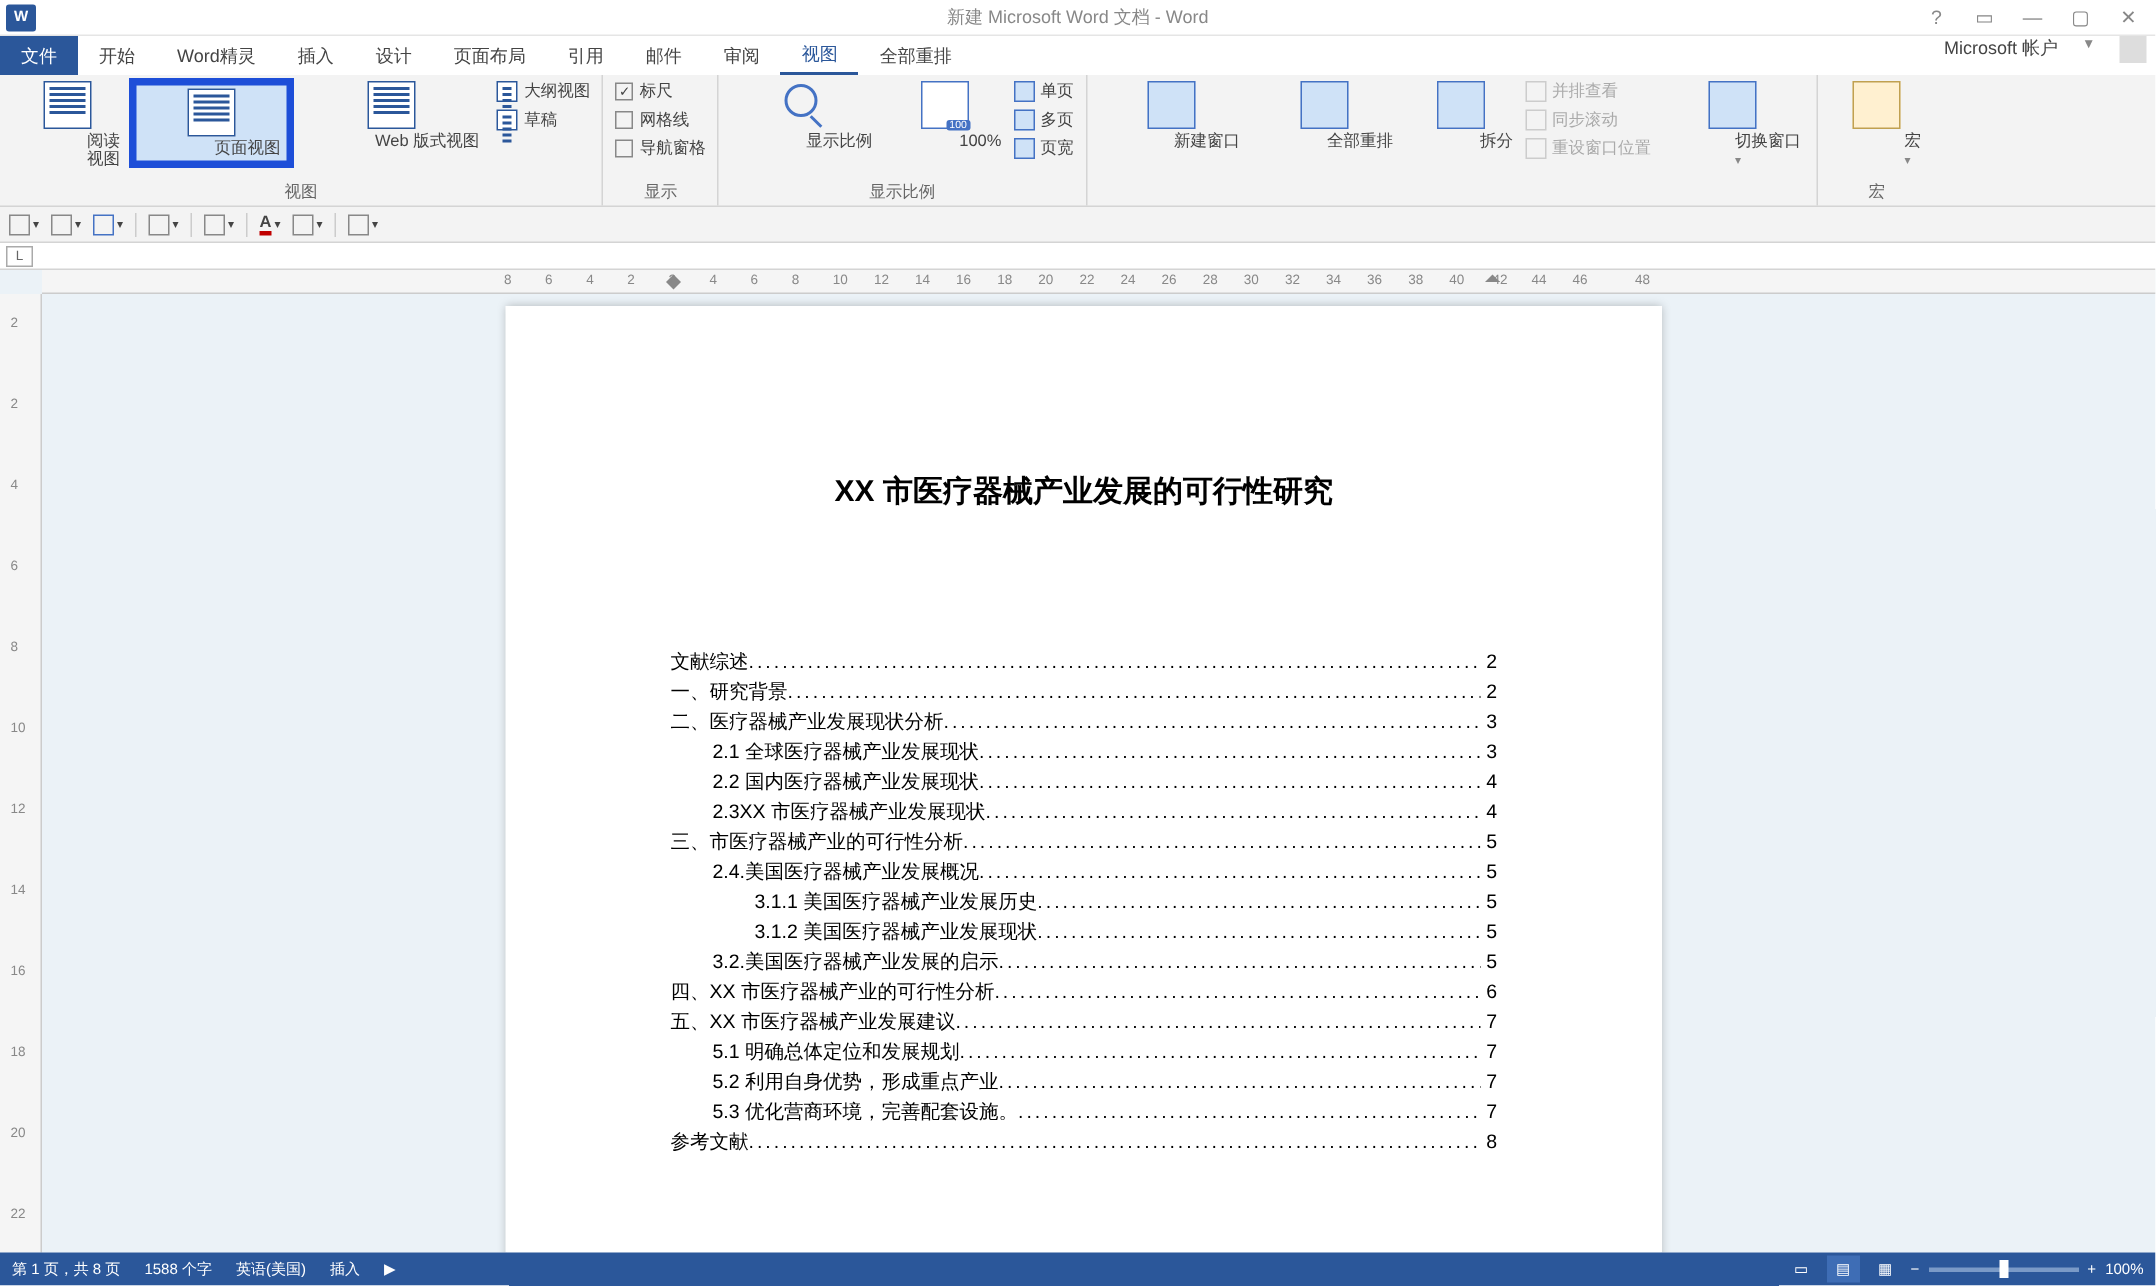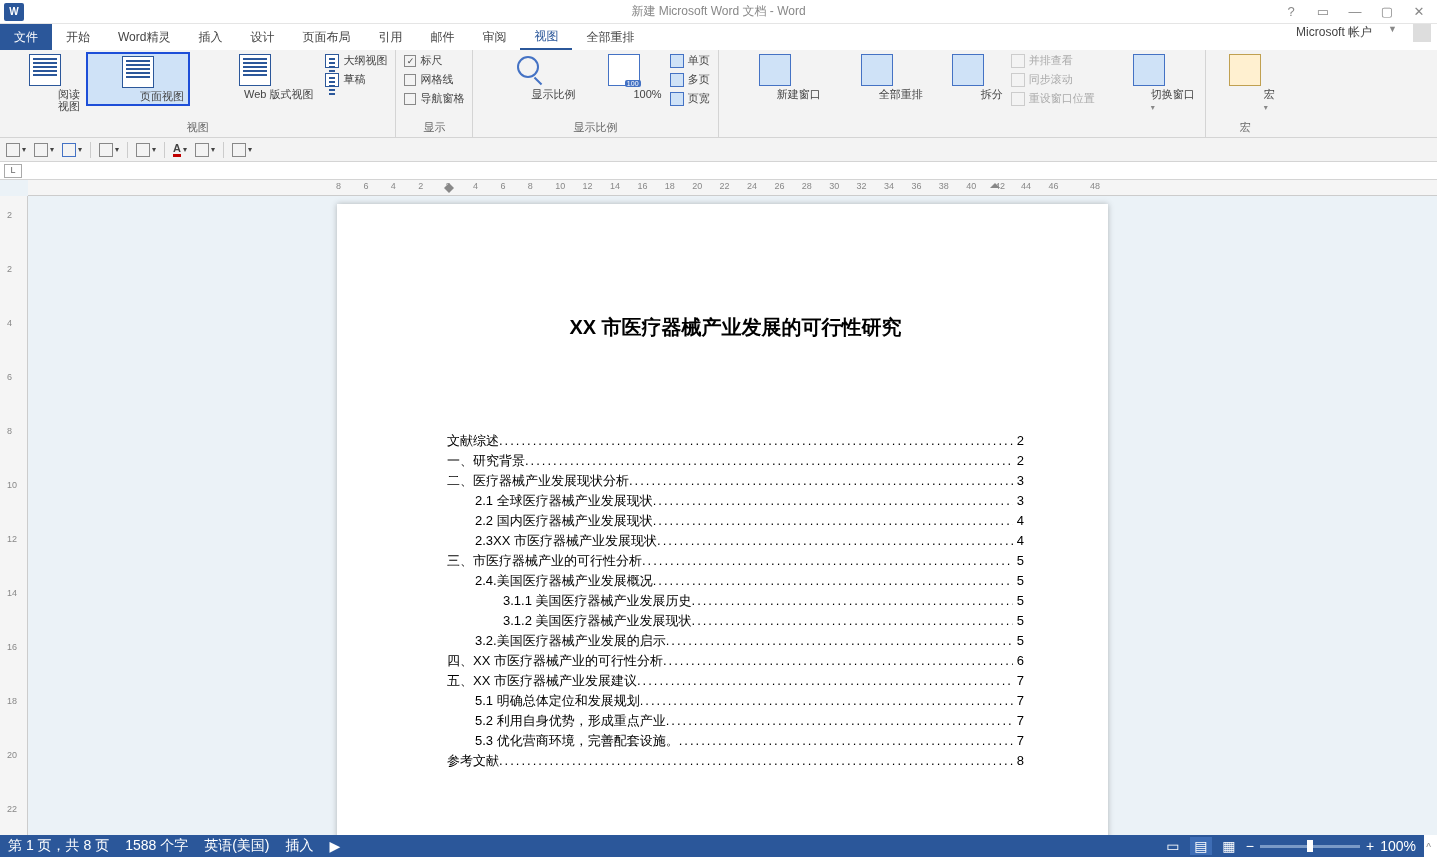--- a/index.html
+++ b/index.html
@@ -20,21 +20,21 @@
 .ribbon-tabs .account { position: absolute; right: 6px; display: flex; align-items: flex-start; color: #444; font-size: 12px; gap: 16px; }
 .ribbon-tabs .account .avatar { width: 18px; height: 18px; background: #ddd; }
 .ribbon-tabs .account .dd { font-size: 9px; color: #888; }
 
 
 .ribbon { height: 88px; background: #f3f3f3; border-bottom: 1px solid #d4d4d4; display: flex; font-size: 11px; }
 .group { border-right: 1px solid #d4d4d4; padding: 2px 6px 0 6px; display: flex; flex-direction: column; justify-content: space-between; position: relative; }
 .group .label { text-align: center; font-size: 11px; color: #666; padding: 2px 0; }
 .group .body { flex: 1; display: flex; align-items: flex-start; gap: 2px; }
 .big-btn { display: flex; flex-direction: column; align-items: center; padding: 2px 4px; cursor: pointer; min-width: 40px; }
-.big-btn.active { background: #cfe2f7; border: 2px solid #1d4ed8; }
+.big-btn.active { background: #cfe2f7; border: 5px solid #1d4ed8; }
 .big-btn .icon { width: 32px; height: 32px; margin-bottom: 2px; }
 .big-btn .txt { line-height: 12px; color: #444; margin-left: 48px; }
 .small-list { display: flex; flex-direction: column; gap: 2px; }
 .small-item { display: flex; align-items: center; gap: 4px; padding: 1px 2px; color: #444; cursor: pointer; white-space: nowrap; }
 .small-item .chk { width: 12px; height: 12px; border: 1px solid #888; display: inline-flex; align-items: center; justify-content: center; font-size: 9px; color: #444; }
 .small-item .mini-icon { width: 14px; height: 14px; display: inline-block; }
 .collapse-caret { position: absolute; right: 6px; bottom: 4px; font-size: 10px; color: #888; }
 
 
 .icon-page { background: #fff; border: 1px solid #2b579a; position: relative; }
@@ -63,33 +63,33 @@
 .ruler-h { position: absolute; top: 0; left: 28px; right: 0; height: 16px; background: #f5f5f5; border-bottom: 1px solid #ccc; }
 .ruler-h .tick { position: absolute; top: 1px; font-size: 9px; color: #888; }
 .ruler-h .indent { position: absolute; top: 3px; width: 10px; height: 10px; }
 .ruler-h .indent::before { content: ""; position: absolute; width: 0; height: 0; border-left: 5px solid transparent; border-right: 5px solid transparent; }
 .ruler-h .indent.down::before { border-top: 5px solid #888; top: 5px; }
 .ruler-h .indent.up::before { border-bottom: 5px solid #888; top: 0; }
 .ruler-v { position: absolute; top: 16px; left: 0; bottom: 0; width: 28px; background: #f5f5f5; border-right: 1px solid #ccc; }
 .ruler-v .tick { position: absolute; left: 7px; font-size: 9px; color: #888; }
 .doc-area { position: absolute; top: 16px; left: 28px; right: 0; bottom: 0; overflow: hidden; }
 .page { position: absolute; top: 8px; left: 309px; width: 771px; height: 1000px; background: #fff; box-shadow: 0 0 6px rgba(0,0,0,0.25); }
-.page .content { padding: 110px 84px 0 110px; font-family: "SimSun", serif; color: #000; }
+.page .content { padding: 110px 110px 0 110px; font-family: "SimSun", serif; color: #000; }
 .doc-title { text-align: center; font-size: 20px; font-weight: bold; font-family: "SimHei", sans-serif; margin-bottom: 90px; }
 .toc-hdr { color: #2e74b5; font-size: 22px; margin-bottom: 20px; font-family: "SimSun", serif; }
 .toc-line { display: flex; align-items: baseline; font-size: 13px; line-height: 20px; white-space: nowrap; }
 .toc-line.l1 { padding-left: 0; }
 .toc-line.l2 { padding-left: 28px; }
 .toc-line.l3 { padding-left: 56px; }
 .toc-line .t { flex: 0 0 auto; }
 .toc-line .dots { flex: 1; overflow: hidden; letter-spacing: 2px; color: #000; }
 .toc-line .pg { flex: 0 0 auto; padding-left: 4px; }
 
 
-.statusbar { position: absolute; bottom: 0; left: 0; right: 13px; height: 22px; background: #2b579a; color: #fff; display: flex; align-items: center; font-size: 14px; padding: 0 8px; }
+.statusbar { position: absolute; bottom: 0; left: 0; right: 0; height: 22px; background: #2b579a; color: #fff; display: flex; align-items: center; font-size: 10px; padding: 0 8px; }
 .statusbar .s { margin-right: 16px; }
 .statusbar .right { margin-left: auto; display: flex; align-items: center; gap: 6px; }
 .statusbar .view-btn { width: 22px; height: 18px; display: flex; align-items: center; justify-content: center; cursor: pointer; }
 .statusbar .view-btn.active { background: #3e6db5; }
 .statusbar .slider { width: 100px; height: 3px; background: #7a9ac7; position: relative; }
 .statusbar .slider .thumb { position: absolute; width: 6px; height: 12px; background: #fff; top: -5px; left: 47px; }
 </style>
 </head>
 <body>
 

